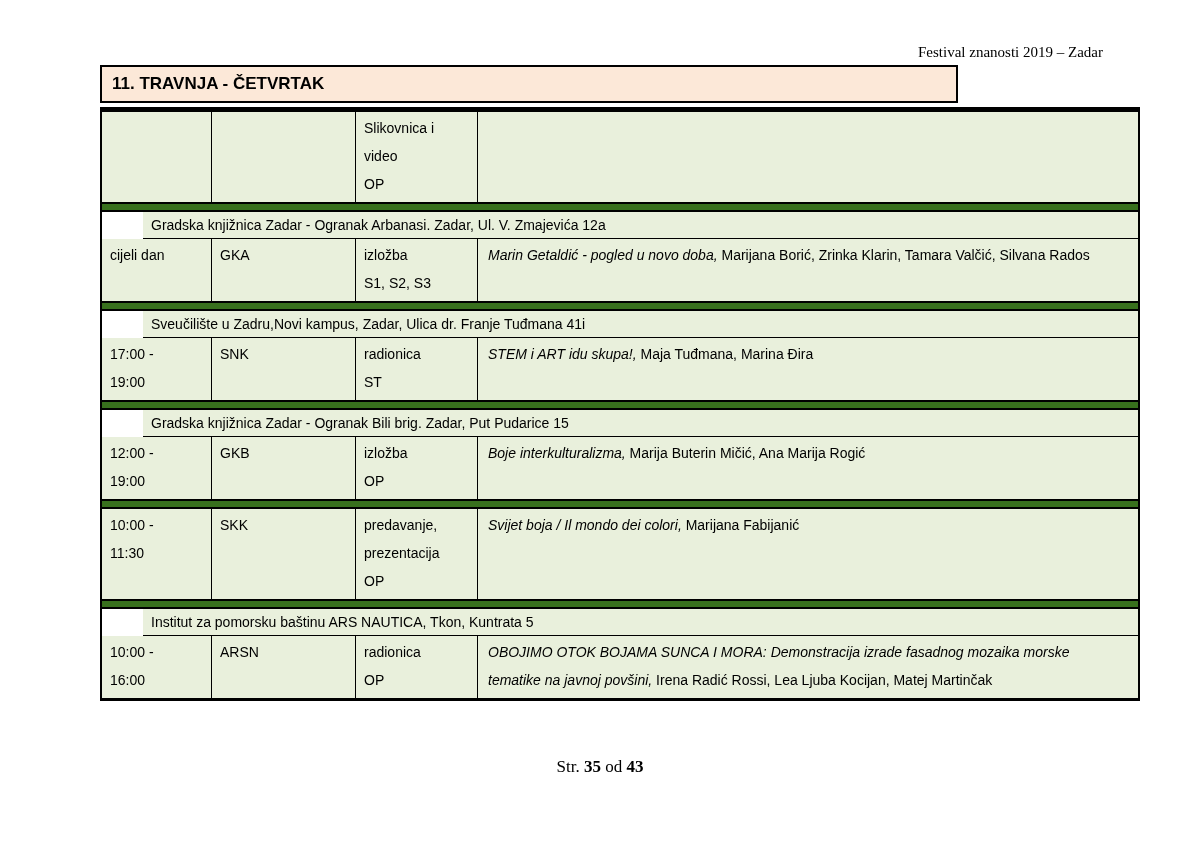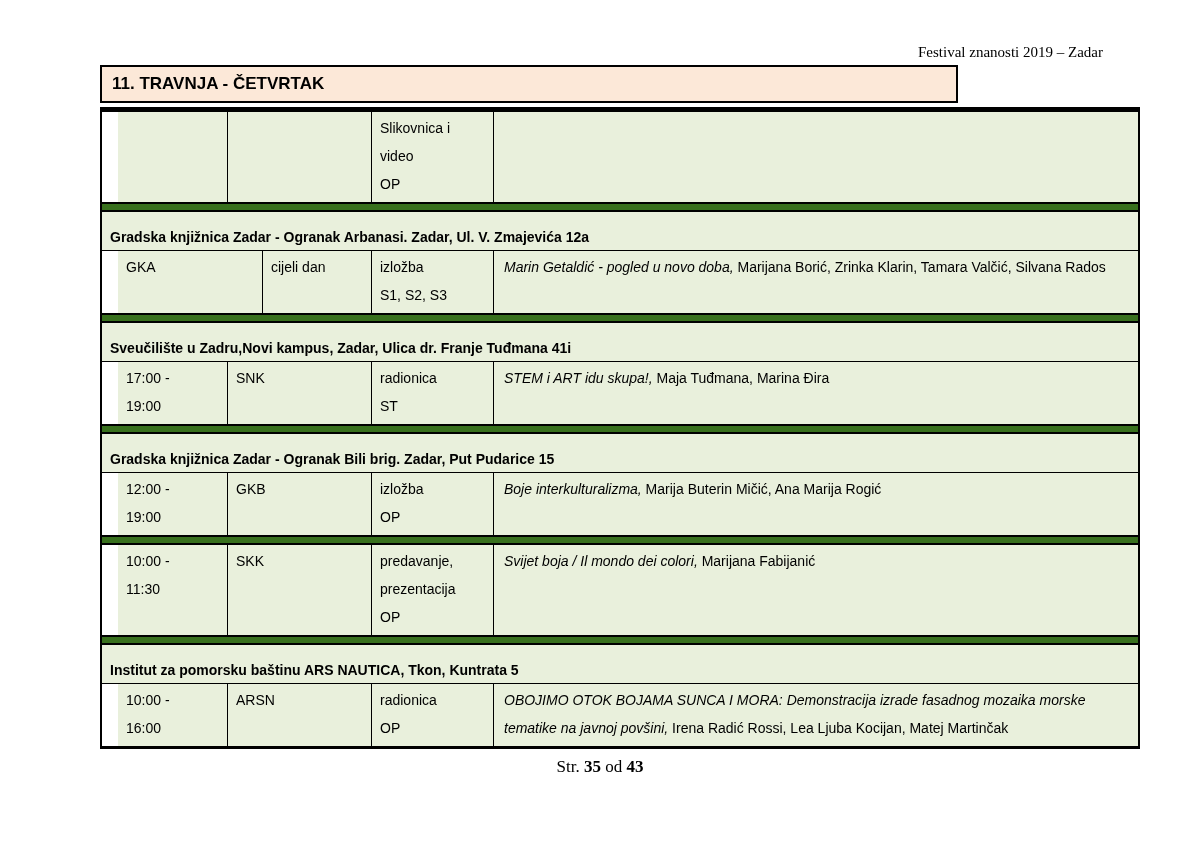--- a/index.html
+++ b/index.html
@@ -43,27 +43,28 @@
 
   .separator {
     height: 6px;
     background: var(--accent-green-bar, #38701d);
     border-top: 2px solid var(--border, #000);
     border-bottom: 2px solid var(--border, #000);
   }
 
   .venue-row {
     background: var(--cell-bg, #e9f0dc);
-    font-weight: bold;
-    padding: 16px 8px 3px 8px;
+    font-weight: normal;
+    padding: 4px 8px 3px 8px;
     line-height: 1.35;
     border-bottom: 1.5px solid var(--border, #000);
+    margin-left: 41px;
   }
 
-  .data-row { display: flex; align-items: stretch; margin-left: 16px; }
+  .data-row { display: flex; align-items: stretch; }
   .cell {
     background: var(--cell-bg, #e9f0dc);
     box-sizing: border-box;
     padding: 2px 6px 4px 8px;
     line-height: 28px;
   }
   .cell + .cell { border-left: 1.5px solid var(--border, #000); }
   .c-time { width: 109px; white-space: pre-line; }
   .c-code { width: 144px; }
   .c-type { width: 122px; white-space: pre-line; }
@@ -99,22 +100,22 @@
       <div class="cell c-code"></div>
       <div class="cell c-type">Slikovnica i
 video
 OP</div>
       <div class="cell c-desc"><span class="italic"></span><span></span></div>
     </div>
 
     <div class="separator"></div>
     <div class="venue-row">Gradska knjižnica Zadar - Ogranak Arbanasi. Zadar, Ul. V. Zmajevića 12a</div>
     <div class="data-row">
+      <div class="cell c-time">cijeli dan</div>
       <div class="cell c-code">GKA</div>
-      <div class="cell c-time">cijeli dan</div>
       <div class="cell c-type">izložba
 S1, S2, S3</div>
       <div class="cell c-desc"><span class="italic">Marin Getaldić - pogled u novo doba,</span><span> Marijana Borić, Zrinka Klarin, Tamara Valčić, Silvana Rados</span></div>
     </div>
 
     <div class="separator"></div>
     <div class="venue-row">Sveučilište u Zadru,Novi kampus, Zadar, Ulica dr. Franje Tuđmana 41i</div>
     <div class="data-row">
       <div class="cell c-time">17:00 -
 19:00</div>

